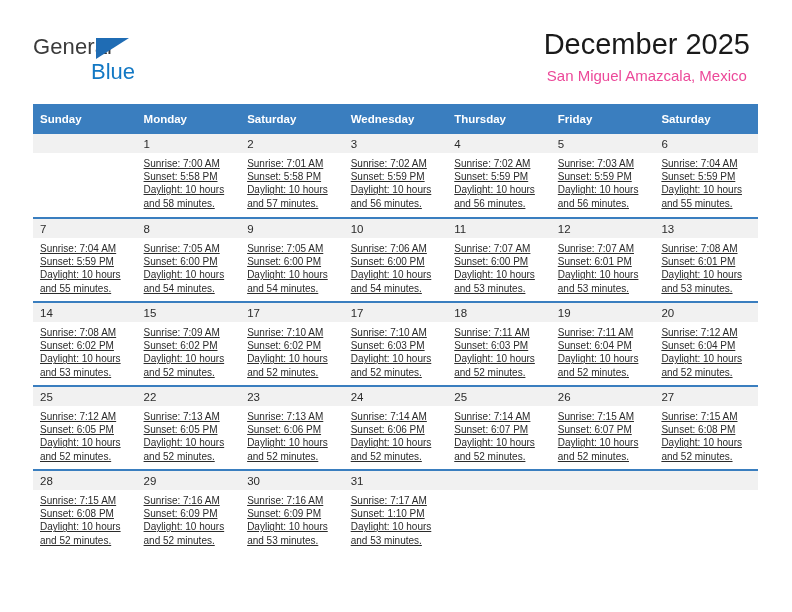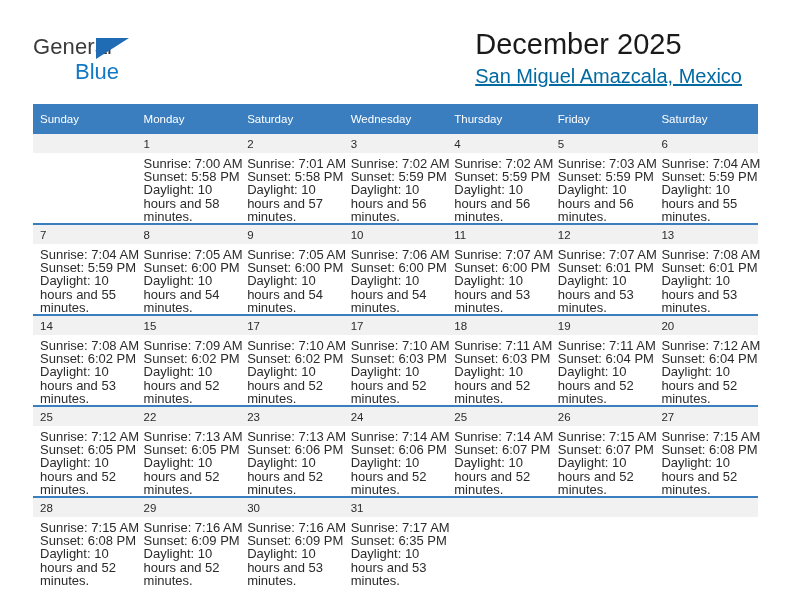--- a/index.html
+++ b/index.html
@@ -49,62 +49,61 @@
     position: absolute;
     left: 63px;
     top: 4px;
     width: 0;
     height: 0;
     border-left: 33px solid #1f6cb4;
     border-bottom: 21px solid transparent;
   }
   .logo-blue {
     position: absolute;
-    left: 42px;
+    left: 58px;
     top: 25px;
     font-size: 22px;
     color: #1278c4;
     line-height: 26px;
   }
   .title-wrap {
     position: absolute;
-    right: 16px;
+    right: 8px;
     top: 0;
-    text-align: left;
+    text-align: center;
   }
   .cal-title {
     font-size: 29px;
     color: #1a1a1a;
     line-height: 36px;
     font-weight: normal;
     white-space: nowrap;
   }
   .cal-subtitle {
-    font-size: 20px;
-    color: #0369a1;
+    font-size: 15px;
+    color: #ec4899;
     line-height: 20px;
     margin-top: 4px;
     white-space: nowrap;
-    text-decoration: underline;
   }
 
   
   .calendar {
     position: absolute;
     left: 33px;
     top: 104px;
     width: 725px;
     border-collapse: collapse;
     table-layout: fixed;
   }
   .calendar th {
     background: #3a7ebf;
     color: #ffffff;
     font-size: 11.5px;
-    font-weight: normal;
+    font-weight: bold;
     text-align: left;
     padding: 5px 0 5px 7px;
     height: 20px;
     vertical-align: middle;
     border: none;
   }
   .calendar td {
     vertical-align: top;
     padding: 0;
     border: none;
@@ -124,23 +123,24 @@
     padding: 4px 0 4px 7px;
     height: 19px;
     box-sizing: border-box;
     line-height: 12px;
   }
   .daynum.empty {
     background: #f1f1f1;
   }
   .cellbody {
     padding: 4px 8px 0 7px;
-    font-size: 13px;
+    font-size: 10px;
     line-height: 13.2px;
     color: #2b2b2b;
+    text-decoration: underline;
   }
   .cellbody div {
     white-space: nowrap;
   }
   .cellbody .daylight {
     white-space: normal;
   }
   td.blank .daynum {
     background: #f1f1f1;
   }
@@ -427,21 +427,21 @@
             <div class="cellbody">
               <div>Sunrise: 7:16 AM</div>
               <div>Sunset: 6:09 PM</div>
               <div class="daylight">Daylight: 10 hours and 53 minutes.</div>
             </div>
           </td>
           <td>
             <div class="daynum">31</div>
             <div class="cellbody">
               <div>Sunrise: 7:17 AM</div>
-              <div>Sunset: 6:35 PM</div>
+              <div>Sunset: 1:10 PM</div>
               <div class="daylight">Daylight: 10 hours and 53 minutes.</div>
             </div>
           </td>
           <td class="blank">
             <div class="daynum empty"></div>
           </td>
           <td class="blank">
             <div class="daynum empty"></div>
           </td>
           <td class="blank">

